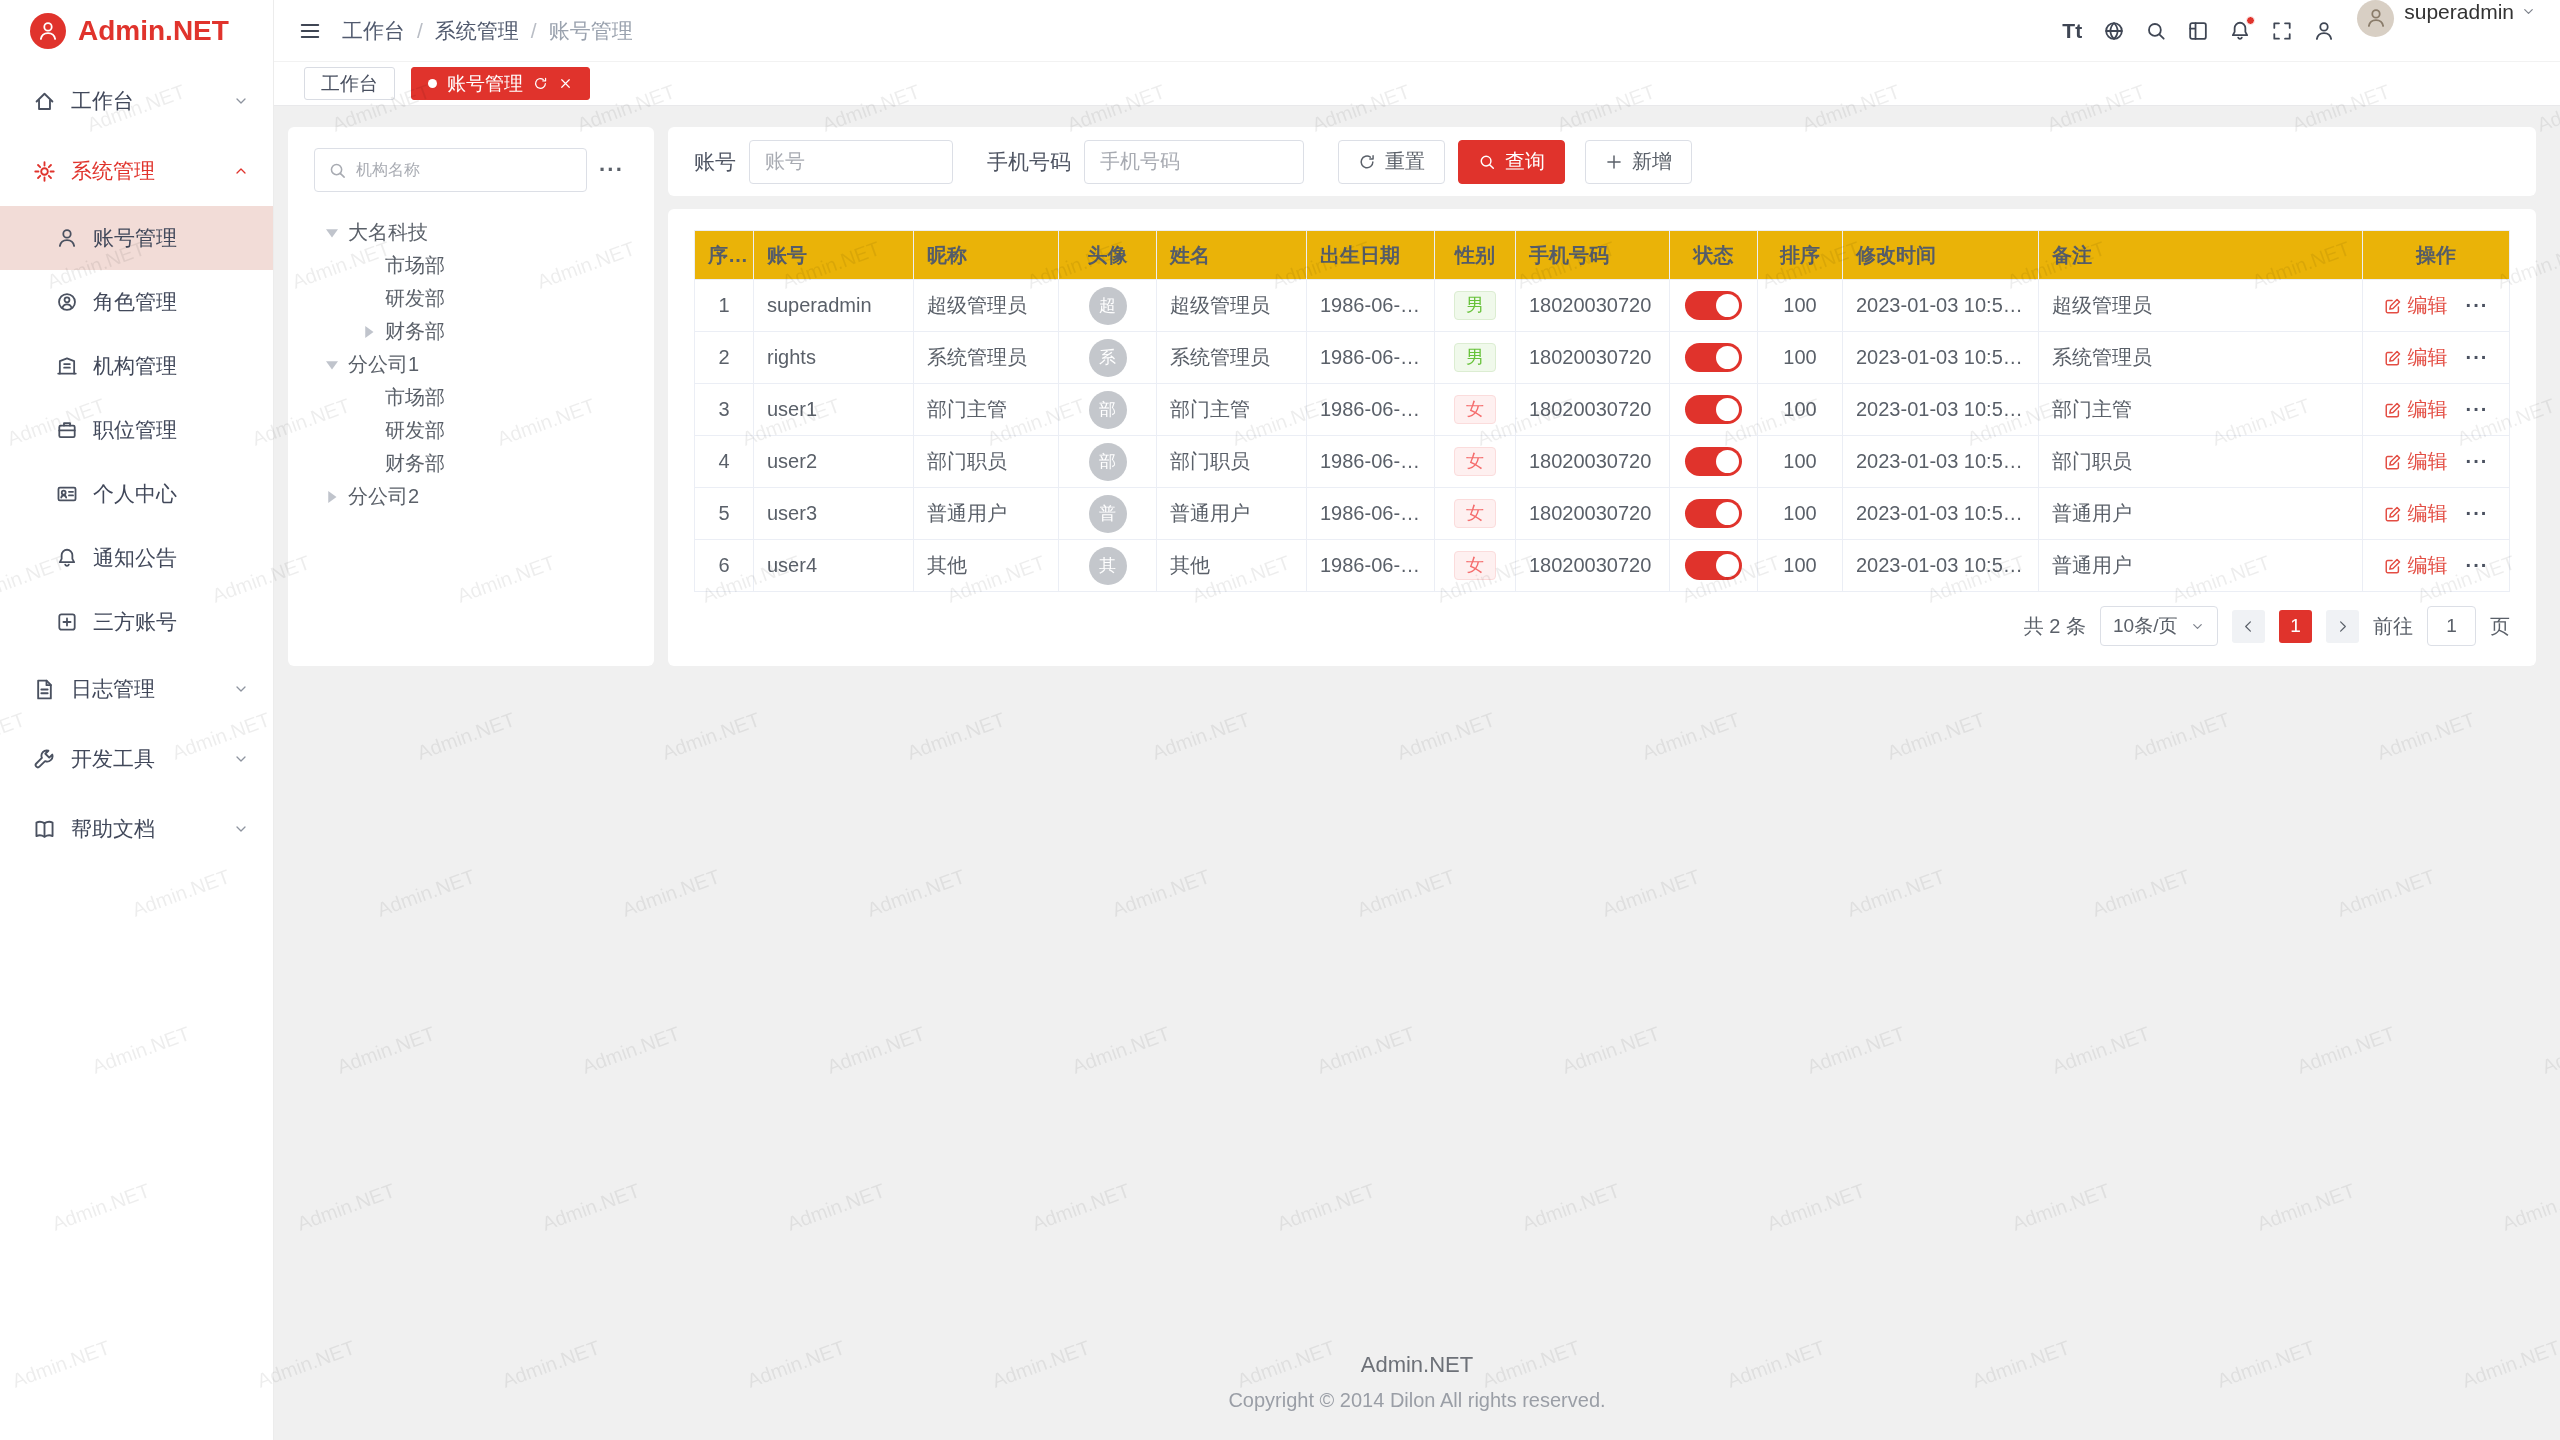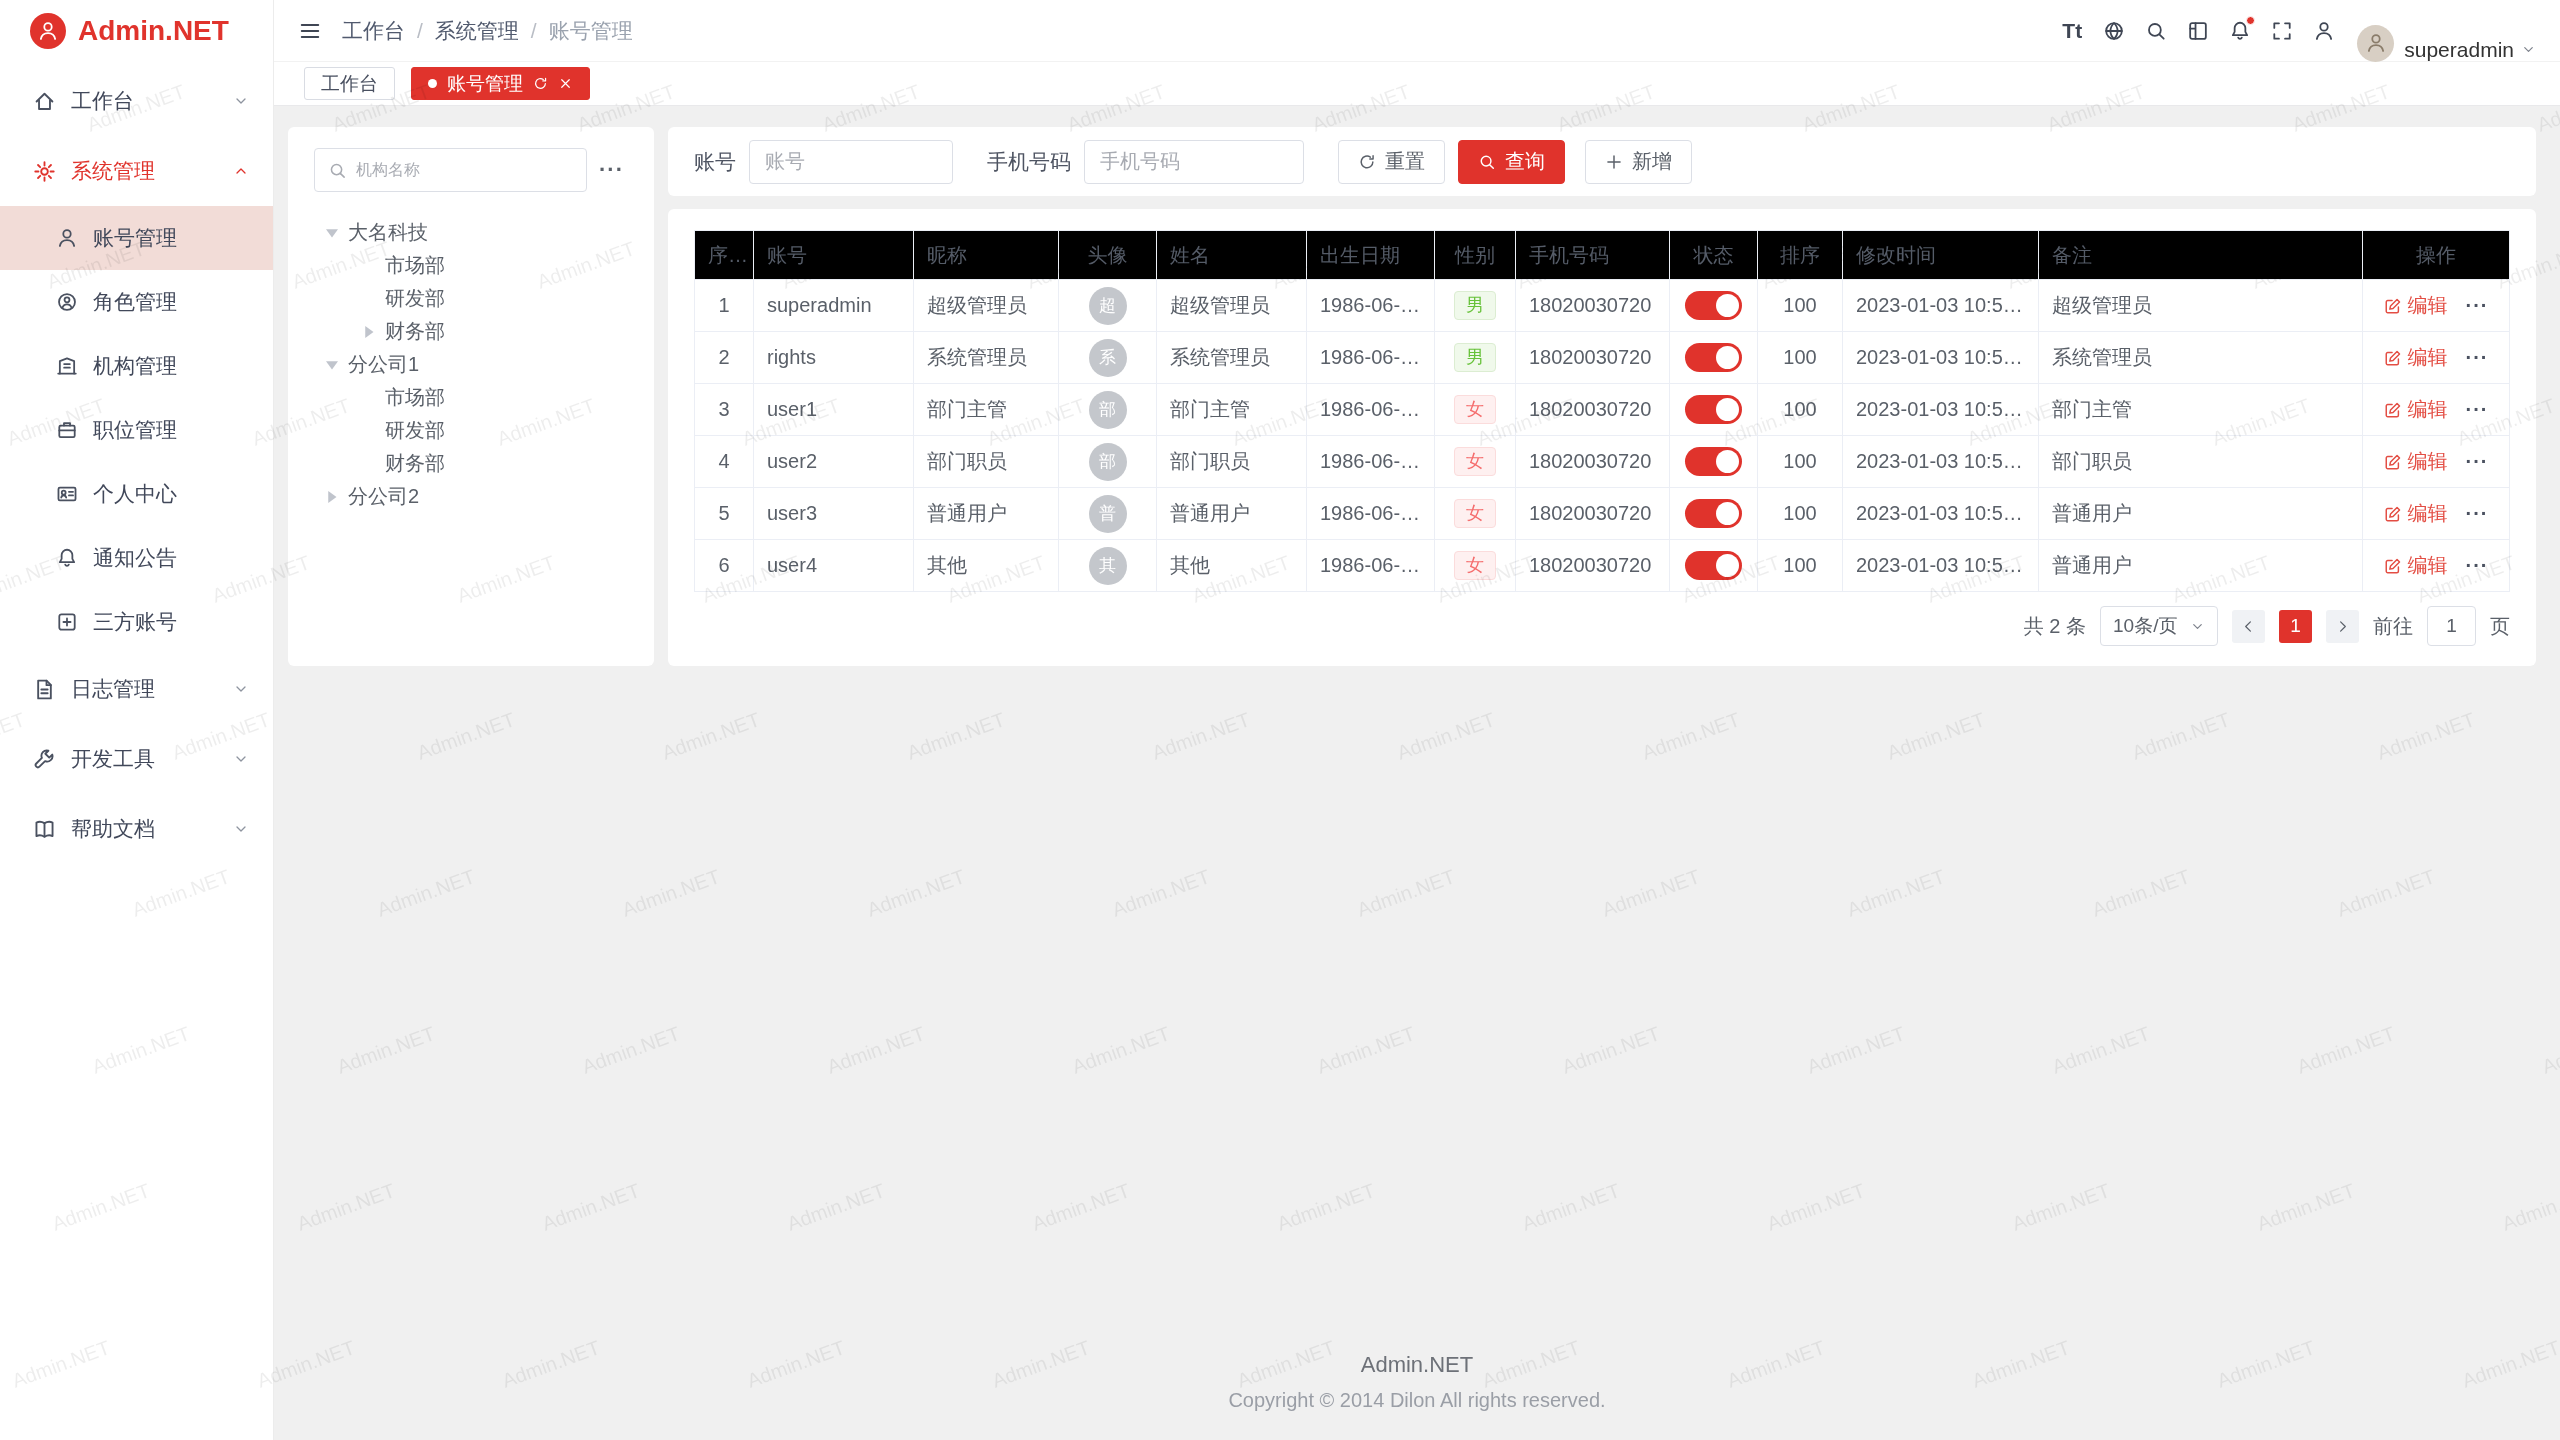--- a/index.html
+++ b/index.html
@@ -27,21 +27,21 @@
 .submenu-item.selected{background:#f2dcd7}
 
 
 .main{flex:1;display:flex;flex-direction:column;min-width:0;height:100%}
 .topbar{height:62px;background:#fff;display:flex;align-items:center;padding:0 24px;border-bottom:1px solid #f2f2f2;flex-shrink:0}
 .hamburger{margin-right:20px;font-size:24px;color:#3f4654;cursor:pointer;display:flex}
 .breadcrumb{display:flex;align-items:center;gap:12px;font-size:21px}
 .breadcrumb .crumb{color:#515a6e;cursor:pointer}
 .breadcrumb .crumb:last-child{color:#9aa2ae;cursor:default}
 .breadcrumb .sep{color:#b9bdc5}
-.topbar-right{margin-left:auto;display:flex;align-items:flex-end}
+.topbar-right{margin-left:auto;display:flex;align-items:flex-start}
 .hicon{width:42px;height:62px;display:flex;align-items:center;justify-content:center;color:#3f4654;font-size:22px;cursor:pointer;position:relative}
 .tt{font-weight:bold;font-size:21px}
 .badge-dot{position:absolute;top:16px;right:6px;width:9px;height:9px;border-radius:50%;background:#e0332c;border:1px solid #fff}
 .avatar{width:37px;height:37px;border-radius:50%;background:#d8cfc4;color:#8a7c6a;display:flex;align-items:center;justify-content:center;font-size:22px;margin:0 10px 0 12px;cursor:pointer;overflow:hidden}
 .username{font-size:21px;color:#333;display:flex;align-items:center;gap:7px;cursor:pointer}
 .chev-sm{font-size:15px;color:#7d828c}
 
 
 .tabsbar{height:44px;background:#fff;border-bottom:1px solid #e9e9eb;display:flex;align-items:center;padding-left:30px;gap:16px;flex-shrink:0}
 .tab{height:33px;display:inline-flex;align-items:center;padding:0 16px;border:1px solid #d9dce3;border-radius:3px;font-size:19px;color:#495060;background:#fff;cursor:pointer;gap:10px}
@@ -72,21 +72,21 @@
 .ml13{margin-left:13px}
 .ml20{margin-left:20px}
 .btn{height:44px;border-radius:4px;font-size:20px;display:inline-flex;align-items:center;gap:9px;padding:0 19px;cursor:pointer;border:1px solid #dcdfe6;background:#fff;color:#5a6069}
 .btn .icon{font-size:18px}
 .btn-primary{background:#e0332c;border-color:#e0332c;color:#fff}
 
 
 .table-card{background:#fff;border-radius:6px;height:457px;padding:21px 26px;display:flex;flex-direction:column;min-width:0}
 table{width:100%;border-collapse:collapse;table-layout:fixed;font-size:20px;color:#5a6069}
 th,td{border:1px solid #ebeef5;padding:0 13px;overflow:hidden;white-space:nowrap;text-overflow:ellipsis;text-align:left}
-th{height:49px;background:#000000;font-weight:normal;color:#555c68}
+th{height:49px;background:#eab308;font-weight:bold;color:#555c68}
 td{height:52px}
 .c{text-align:center}
 .tavatar{width:38px;height:38px;border-radius:50%;background:#c4c7cc;color:#fff;display:inline-flex;align-items:center;justify-content:center;font-size:17px;vertical-align:middle}
 .tag{display:inline-block;min-width:42px;height:29px;line-height:27px;padding:0 8px;border-radius:4px;font-size:18px;border:1px solid;text-align:center}
 .tag-male{color:#67c23a;background:#f0f9eb;border-color:#dcedd2}
 .tag-female{color:#f56c6c;background:#fef0f0;border-color:#fbdcdc}
 .switch{width:57px;height:29px;border-radius:15px;background:#e0332c;display:inline-block;position:relative;vertical-align:middle;cursor:pointer}
 .switch::after{content:"";position:absolute;top:3px;right:3px;width:23px;height:23px;border-radius:50%;background:#fff}
 .op-edit{color:#e34d43;display:inline-flex;align-items:center;gap:6px;font-size:20px;cursor:pointer;vertical-align:middle}
 .op-edit .icon{font-size:18px}

